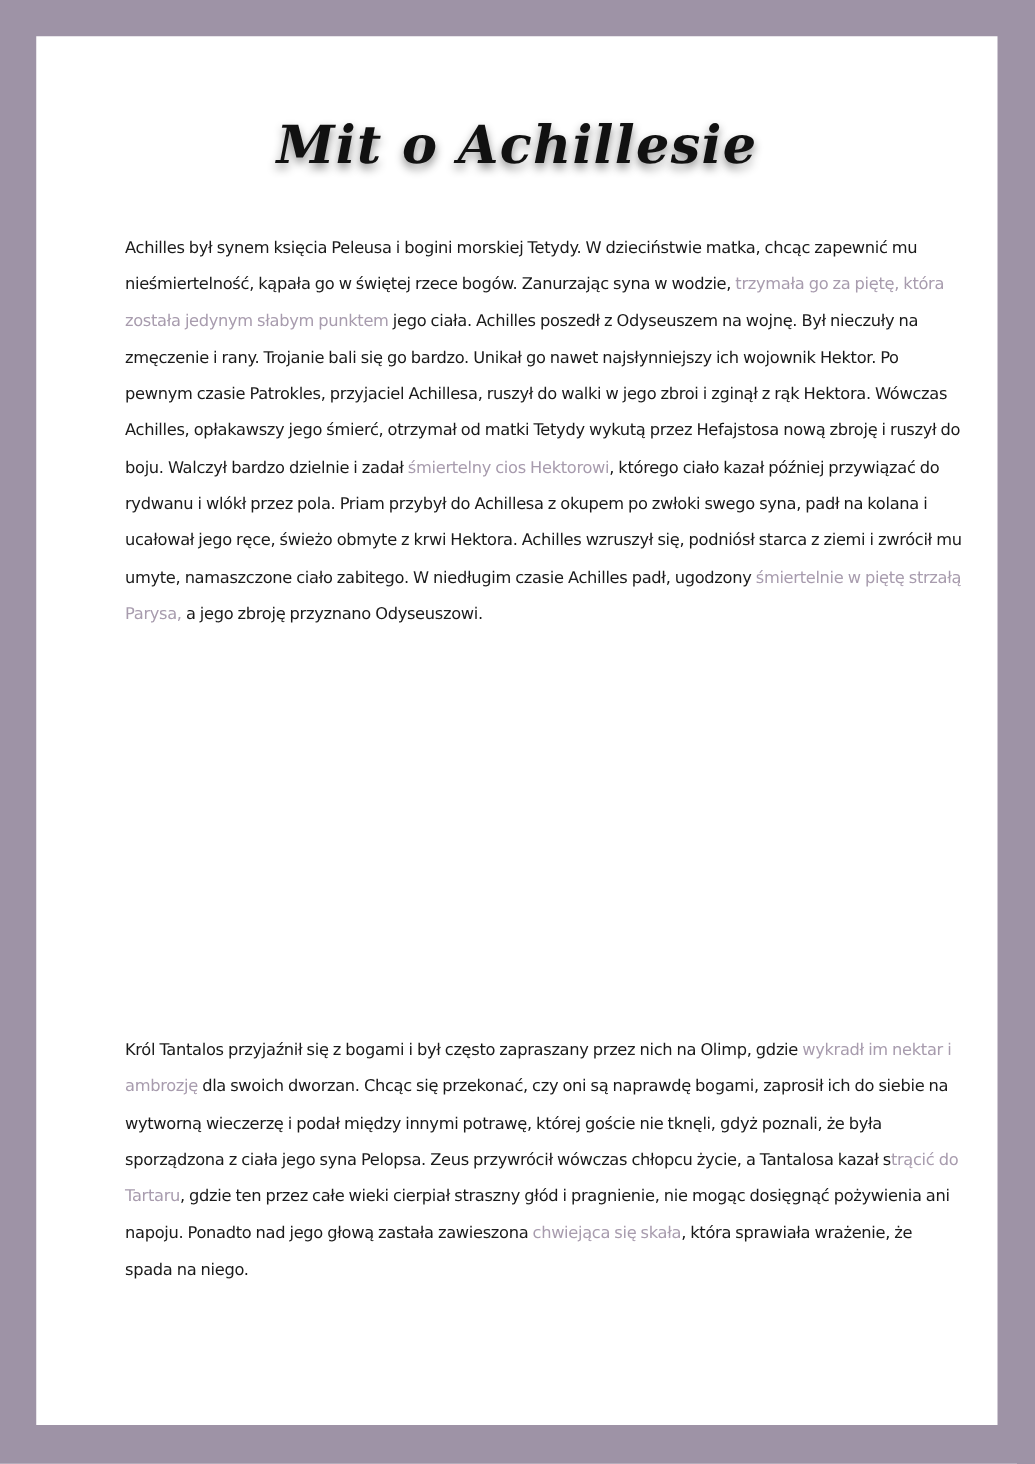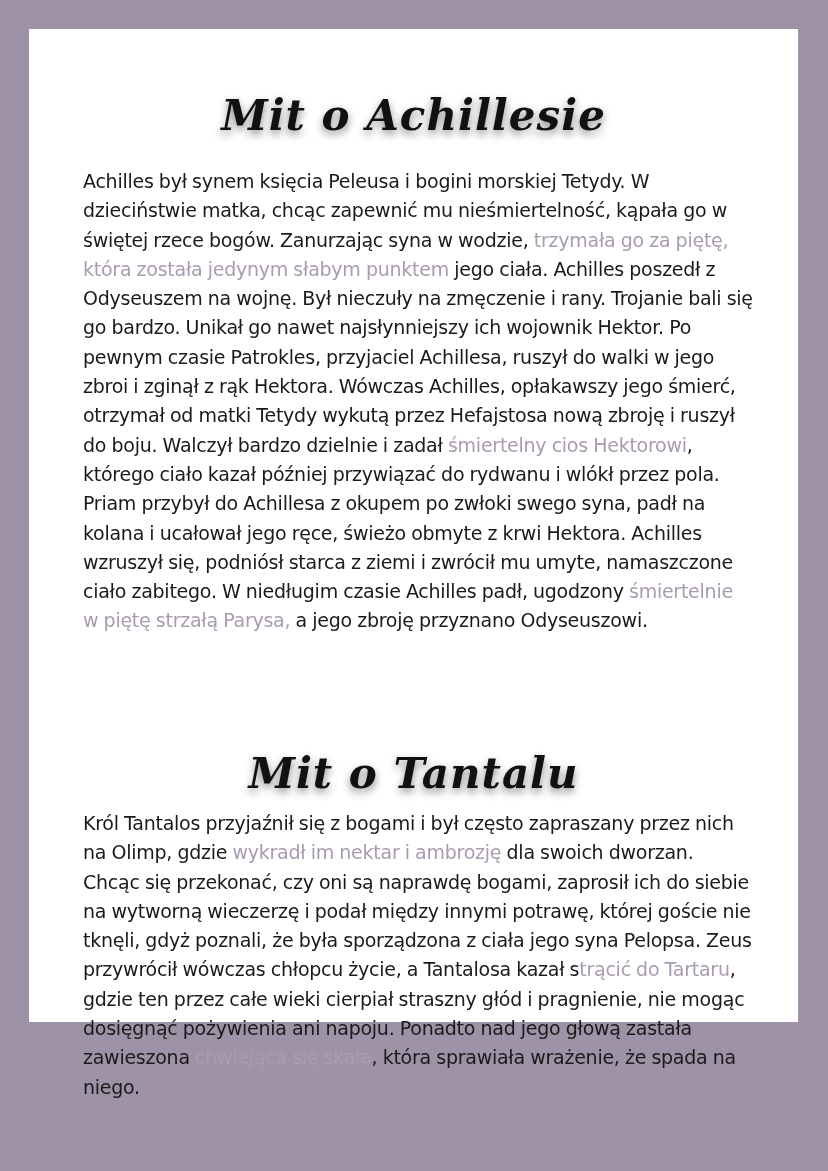--- a/index.html
+++ b/index.html
@@ -6,21 +6,21 @@
   body {
     width: 828px; height: 1171px;
     background: #9e93a6;
     position: relative;
     overflow: hidden;
     font-family: "DejaVu Sans", sans-serif;
   }
   .page {
     position: absolute;
     left: 29px; top: 29px;
-    width: 769px; height: 993px;
+    width: 769px; height: 1111px;
     background: #ffffff;
   }
   .title {
     position: absolute;
     left: 0; width: 769px;
     text-align: center;
     font-family: "DejaVu Serif", serif;
     font-style: italic;
     font-weight: bold;
     font-size: 42px;
@@ -28,39 +28,38 @@
     letter-spacing: 1px;
     text-shadow: 0 4px 8px rgba(0,0,0,0.45);
     margin: 0;
   }
   .title.t1 { top: 62px; }
   .title.t2 { top: 720px; }
   .body-text {
     position: absolute;
     left: 54px; width: 670px;
     font-family: "DejaVu Sans", sans-serif;
-    font-size: 19px;
+    font-size: 13px;
     line-height: 29.3px;
     color: #1a1a1a;
-    margin: 0;
+    margin: 17px;
     letter-spacing: -0.25px;
     word-spacing: -0.5px;
   }
   .body-text.b1 { top: 138px; }
   .body-text.b2 { top: 780px; }
   .hl { color: #a89cae; }
 </style>
 </head>
 <body>
 
 <div class="page">
 
   <h1 class="title t1">Mit o Achillesie</h1>
   <p class="body-text b1">
     <span>Achilles był synem księcia Peleusa i bogini morskiej Tetydy. W dzieciństwie matka, chcąc zapewnić mu nieśmiertelność, kąpała go w świętej rzece bogów. Zanurzając syna w wodzie, </span><span class="hl">trzymała go za piętę, która została jedynym słabym punktem</span><span> jego ciała. Achilles poszedł z Odyseuszem na wojnę. Był nieczuły na zmęczenie i rany. Trojanie bali się go bardzo. Unikał go nawet najsłynniejszy ich wojownik Hektor. Po pewnym czasie Patrokles, przyjaciel Achillesa, ruszył do walki w jego zbroi i zginął z rąk Hektora. Wówczas Achilles, opłakawszy jego śmierć, otrzymał od matki Tetydy wykutą przez Hefajstosa nową zbroję i ruszył do boju. Walczył bardzo dzielnie i zadał </span><span class="hl">śmiertelny cios Hektorowi</span><span>, którego ciało kazał później przywiązać do rydwanu i wlókł przez pola. Priam przybył do Achillesa z okupem po zwłoki swego syna, padł na kolana i ucałował jego ręce, świeżo obmyte z krwi Hektora. Achilles wzruszył się, podniósł starca z ziemi i zwrócił mu umyte, namaszczone ciało zabitego. W niedługim czasie Achilles padł, ugodzony </span><span class="hl">śmiertelnie w piętę strzałą Parysa,</span><span> a jego zbroję przyznano Odyseuszowi.</span>
   </p>
 
-  <h1 class="title t2">Mit o Tantalu</h1>
   <p class="body-text b2">
     <span>Król Tantalos przyjaźnił się z bogami i był często zapraszany przez nich na Olimp, gdzie </span><span class="hl">wykradł im nektar i ambrozję</span><span> dla swoich dworzan. Chcąc się przekonać, czy oni są naprawdę bogami, zaprosił ich do siebie na wytworną wieczerzę i podał między innymi potrawę, której goście nie tknęli, gdyż poznali, że była sporządzona z ciała jego syna Pelopsa. Zeus przywrócił wówczas chłopcu życie, a Tantalosa kazał s</span><span class="hl">trącić do Tartaru</span><span>, gdzie ten przez całe wieki cierpiał straszny głód i pragnienie, nie mogąc dosięgnąć pożywienia ani napoju. Ponadto nad jego głową zastała zawieszona </span><span class="hl">chwiejąca się skała</span><span>, która sprawiała wrażenie, że spada na niego.</span>
   </p>
 
 </div>
 
 </body></html>

